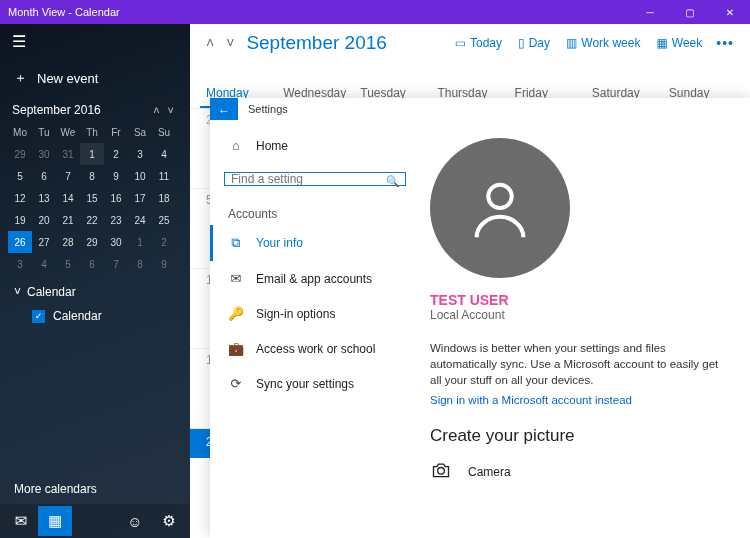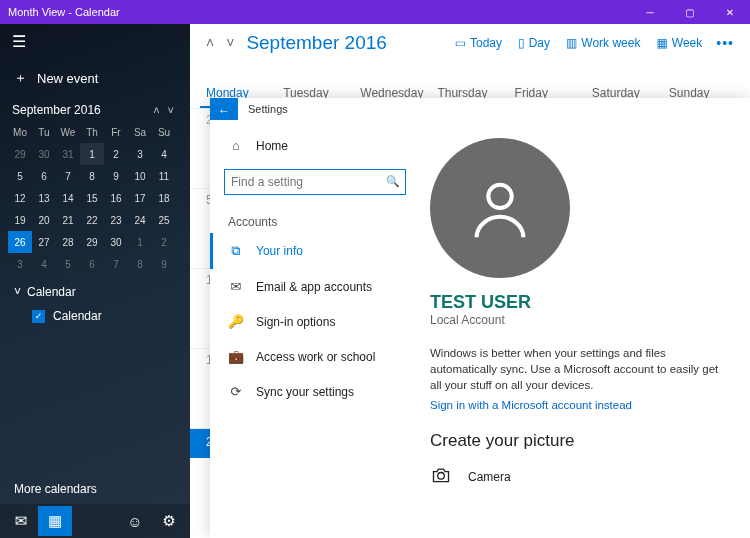--- a/index.html
+++ b/index.html
@@ -64,28 +64,28 @@
   .backbtn { width: 28px; height: 22px; background: #0078d7; color: #fff; display: flex; align-items: center; justify-content: center; font-size: 12px; }
   .settitle { padding-left: 10px; color: #333; font-size:11px; }
 
   .setbody { flex: 1; display: flex; }
   .setnav { width: 210px; padding: 8px 0; }
   .navitem { display: flex; align-items: center; gap: 12px; padding: 10px 18px; font-size: 12px; color: #222; }
   .navitem .nicon { width: 16px; text-align: center; color: #444; font-size: 13px; }
   .navitem.active { color: #0078d7; border-left: 3px solid #0078d7; padding-left: 15px; }
   .navitem.active .nicon { color: #0078d7; }
   .searchwrap { padding: 6px 14px 10px 14px; }
-  .searchbox { width: 100%; height: 26px; border: 1px solid #0078d7; padding: 0 22px 0 6px; font-size: 12px; color: #888; position: relative; }
+  .searchbox { width: 100%; height: 14px; border: 1px solid #0078d7; padding: 0 22px 0 6px; font-size: 12px; color: #888; position: relative; }
   .searchwrap { position: relative; }
   .searchicon { position: absolute; right: 20px; top: 12px; color: #888; font-size: 11px; }
   .navhdr { padding: 10px 18px 4px 18px; font-size: 12px; color: #555; }
 
   .setcontent { flex: 1; padding: 18px 24px 0 10px; overflow: hidden; }
   .avatar { width: 140px; height: 140px; border-radius: 50%; background: #6b6b6b; display: flex; align-items: center; justify-content: center; margin-bottom: 14px; }
-  .username { font-size: 18px; font-weight: 700; color: #0f766e; }
+  .username { font-size: 14px; font-weight: 700; color: #ec4899; }
   .acct-type { font-size: 12px; color: #666; margin-bottom: 18px; }
   .desc { font-size: 11.5px; color: #333; line-height: 1.4; margin-bottom: 6px; }
   .link { color: #0066cc; font-size: 11.5px; margin-bottom: 20px; display: block; }
   .sect-title { font-size: 17px; color: #222; margin-bottom: 14px; }
   .picopt { display: flex; align-items: center; gap: 16px; font-size: 12px; color: #222; margin-bottom: 14px; }
   .picopt .picon { width: 22px; text-align: center; font-size: 16px; }
 </style>
 </head>
 <body>
 
@@ -215,22 +215,22 @@
         <span>Work week</span>
       </div>
     <div class="viewbtn">
         <span>▦</span>
         <span>Week</span>
       </div>
     <div class="dots">•••</div>
   </div>
   <div class="dayhdr" id="dayhdr">
       <div class="dayhdr-cell sel">Monday</div>
+      <div class="dayhdr-cell">Wednesday</div>
       <div class="dayhdr-cell">Tuesday</div>
-      <div class="dayhdr-cell">Wednesday</div>
       <div class="dayhdr-cell">Thursday</div>
       <div class="dayhdr-cell">Friday</div>
       <div class="dayhdr-cell">Saturday</div>
       <div class="dayhdr-cell">Sunday</div>
     </div>
   <div class="weekrow" id="wrow1">
       <div class="daycell dim">29/08</div>
       <div class="daycell dim">30</div>
       <div class="daycell dim">31</div>
       <div class="daycell today">01/09</div>

